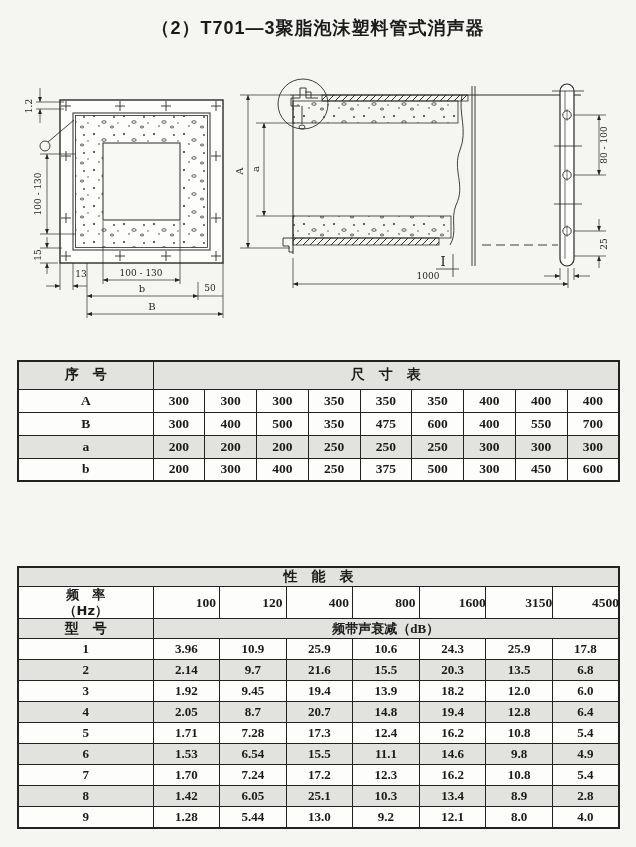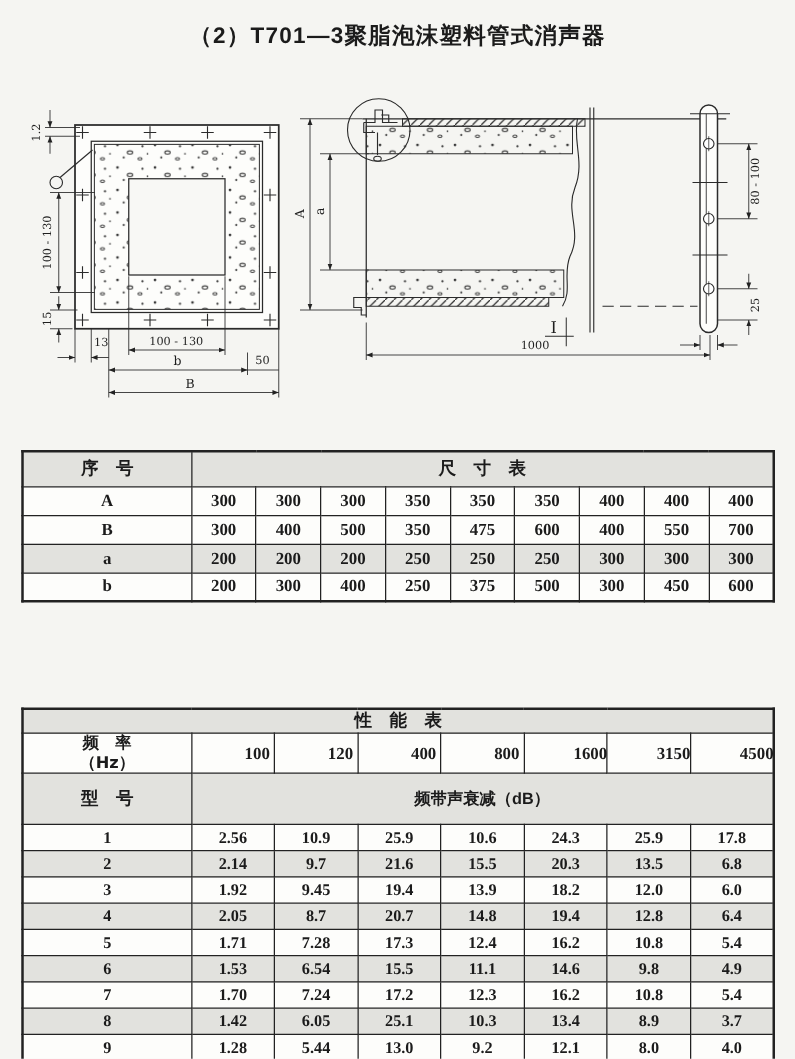--- a/index.html
+++ b/index.html
@@ -34,22 +34,22 @@
   }
   td{font-family:"Liberation Serif",serif;font-size:13.5px;}
   th{font-family:"DejaVu Sans",sans-serif;font-size:14px;font-weight:bold;}
   .rowlabel{font-family:"Liberation Serif",serif;font-size:13.5px;}
   tr.shaded{background:#e2e2de;}
   .t1 tr{height:23px;}
   .t1 tr.head{height:28px;}
   .t2 tr.title-row{height:16px;}
   .t2 tr.freq-row{height:22px;}
   .t2 tr.freq-row td{font-size:13.5px;padding-left:39px;}
-  .t2 tr.model-row{height:41px;}
-  .t2 tr.model-row td{font-family:Liberation Sans, sans-serif;font-size:13px;}
+  .t2 tr.model-row{height:20px;}
+  .t2 tr.model-row td{font-family:Liberation Serif, serif;font-size:13px;}
   .t2 tr.data{height:21px;}
   .t2 tr.data td{font-size:13px;}
   .freqhead div{line-height:1.2;font-size:13px;}
 </style>
 </head>
 <body>
 
 <div class="page-title">（2）T701—3聚脂泡沫塑料管式消声器</div>
 
 <svg class="drawing" width="636" height="300" viewBox="0 0 636 300" stroke="#2b2b2b" stroke-width="1" fill="none">
@@ -306,21 +306,21 @@
     <td>1600</td>
     <td>3150</td>
     <td>4500</td>
   </tr>
   <tr class="model-row shaded">
     <th>型　号</th>
     <td colspan="7">频带声衰减（dB）</td>
   </tr>
   <tr class="data">
     <td>1</td>
-    <td>2.56</td>
+    <td>3.96</td>
     <td>10.9</td>
     <td>25.9</td>
     <td>10.6</td>
     <td>24.3</td>
     <td>25.9</td>
     <td>17.8</td>
   </tr>
   <tr class="data shaded">
     <td>2</td>
     <td>2.14</td>
@@ -382,21 +382,21 @@
     <td>5.4</td>
   </tr>
   <tr class="data shaded">
     <td>8</td>
     <td>1.42</td>
     <td>6.05</td>
     <td>25.1</td>
     <td>10.3</td>
     <td>13.4</td>
     <td>8.9</td>
-    <td>3.7</td>
+    <td>2.8</td>
   </tr>
   <tr class="data">
     <td>9</td>
     <td>1.28</td>
     <td>5.44</td>
     <td>13.0</td>
     <td>9.2</td>
     <td>12.1</td>
     <td>8.0</td>
     <td>4.0</td>

